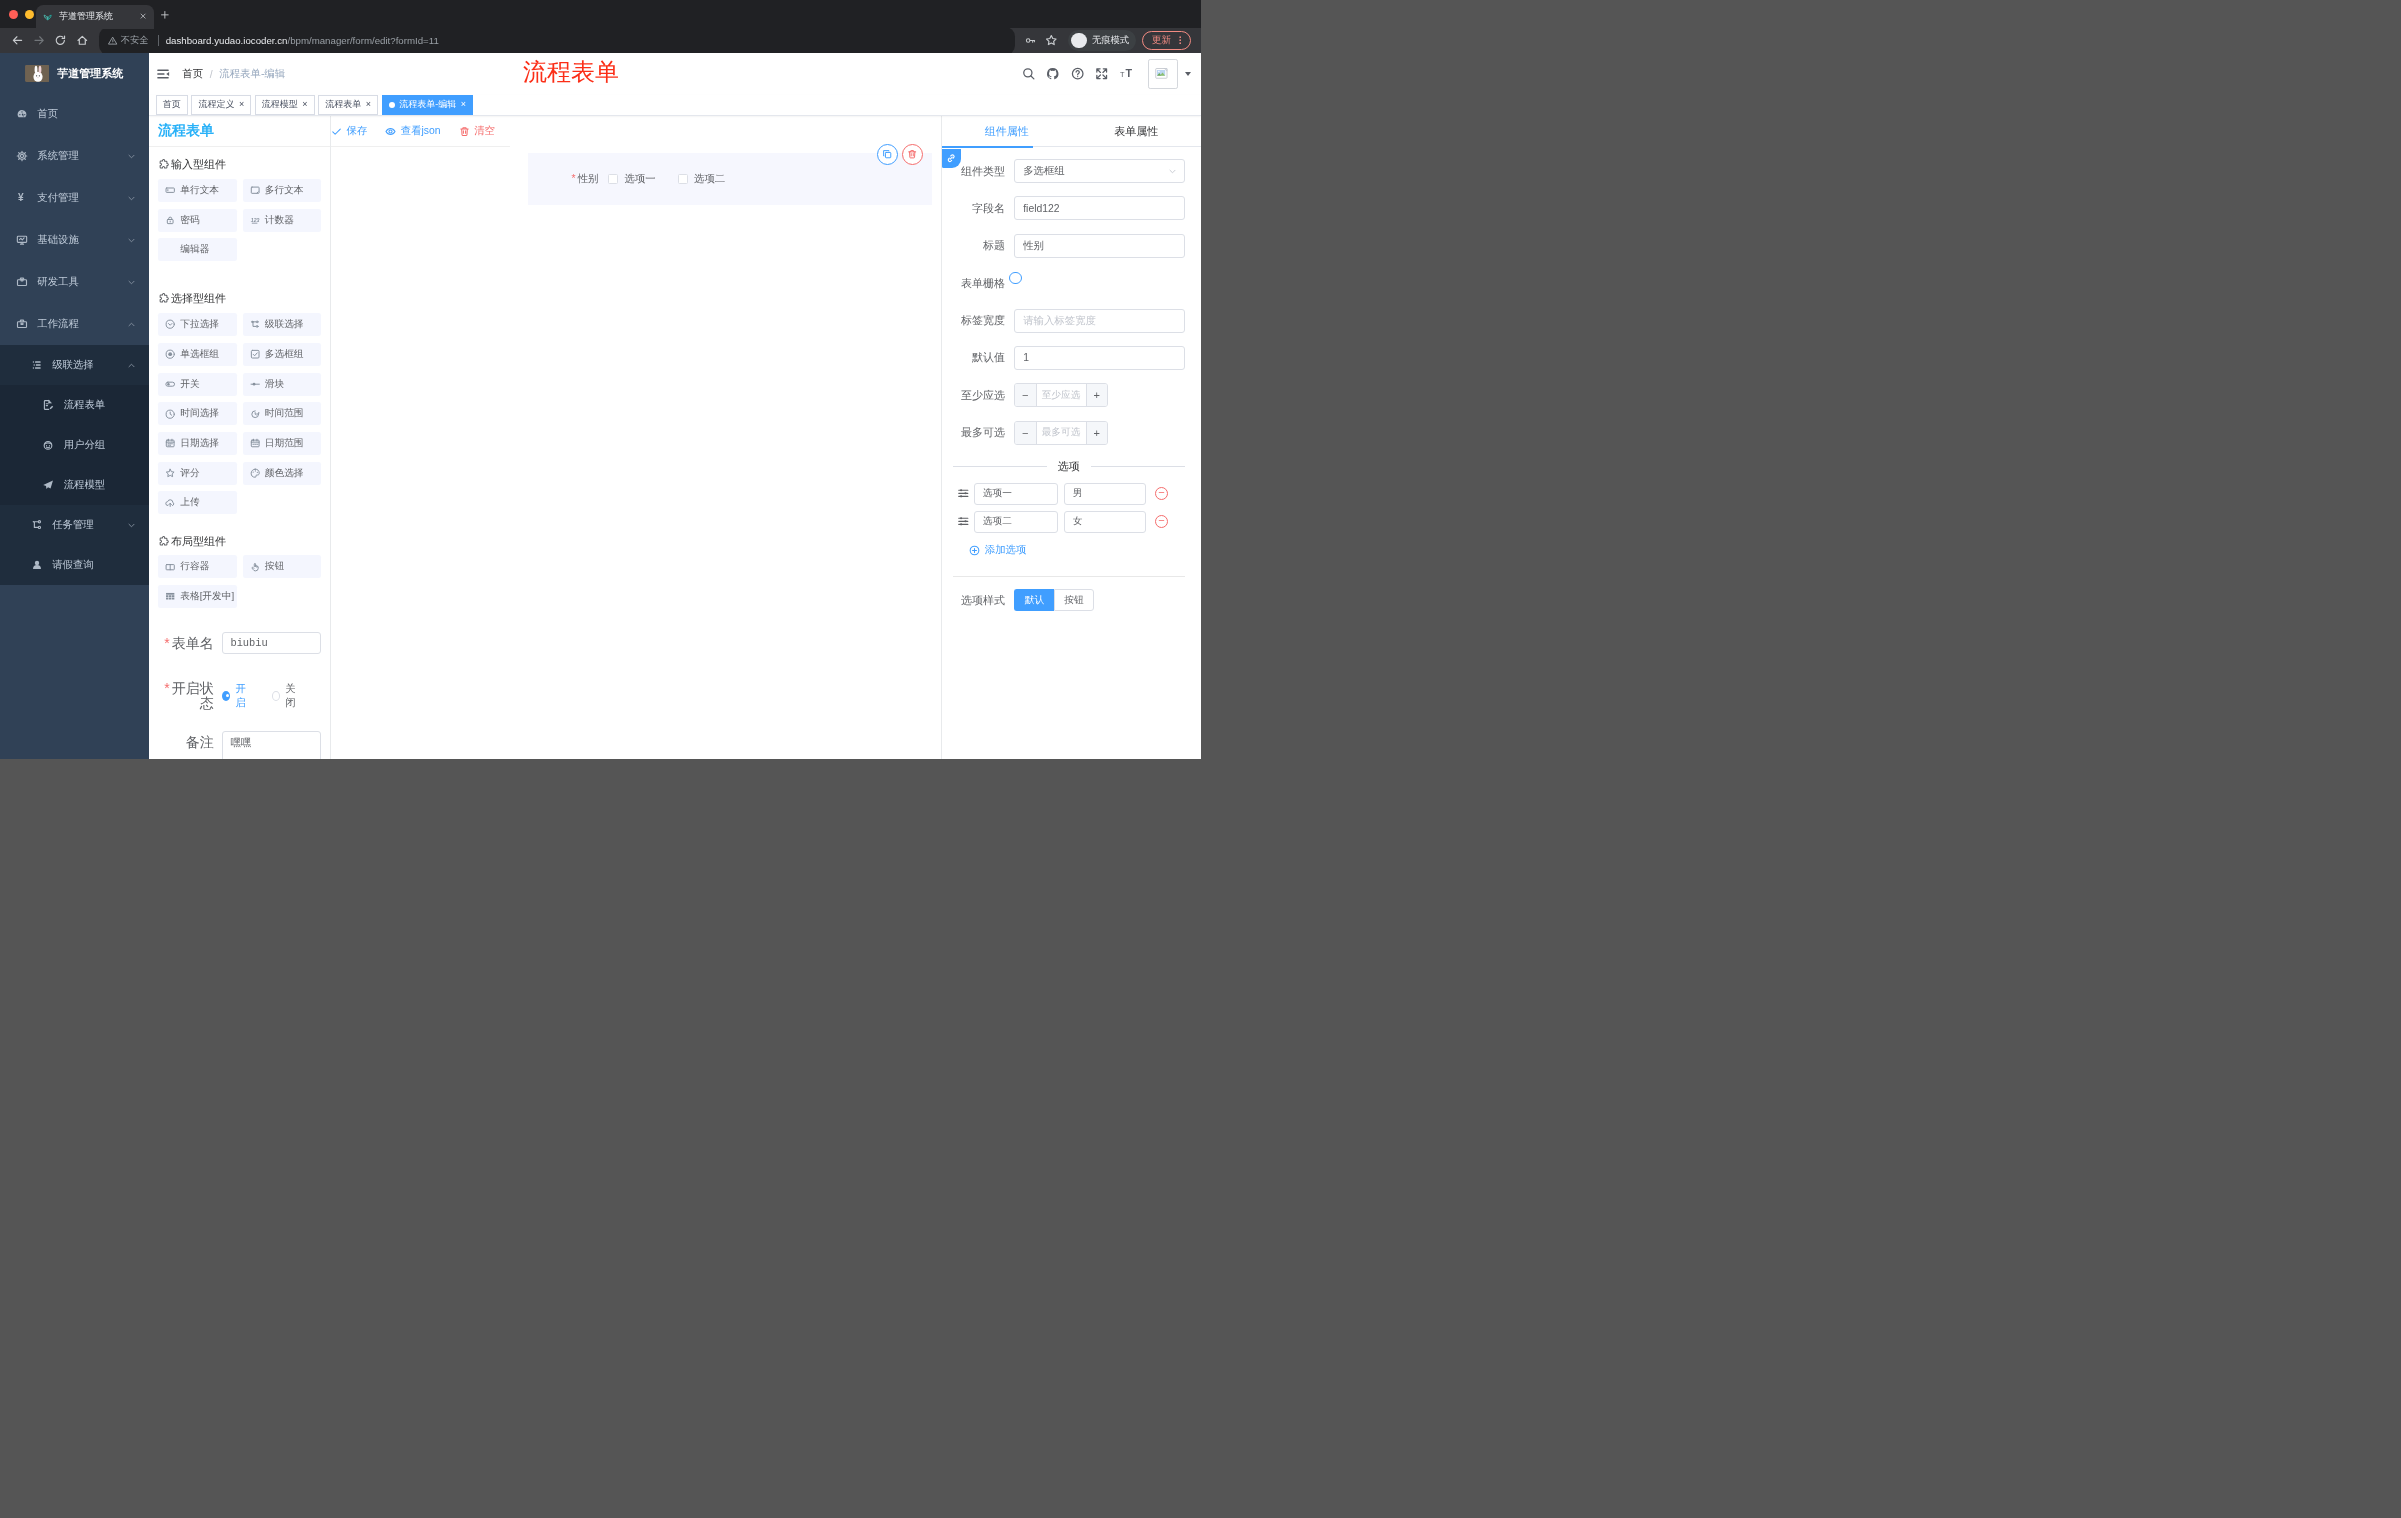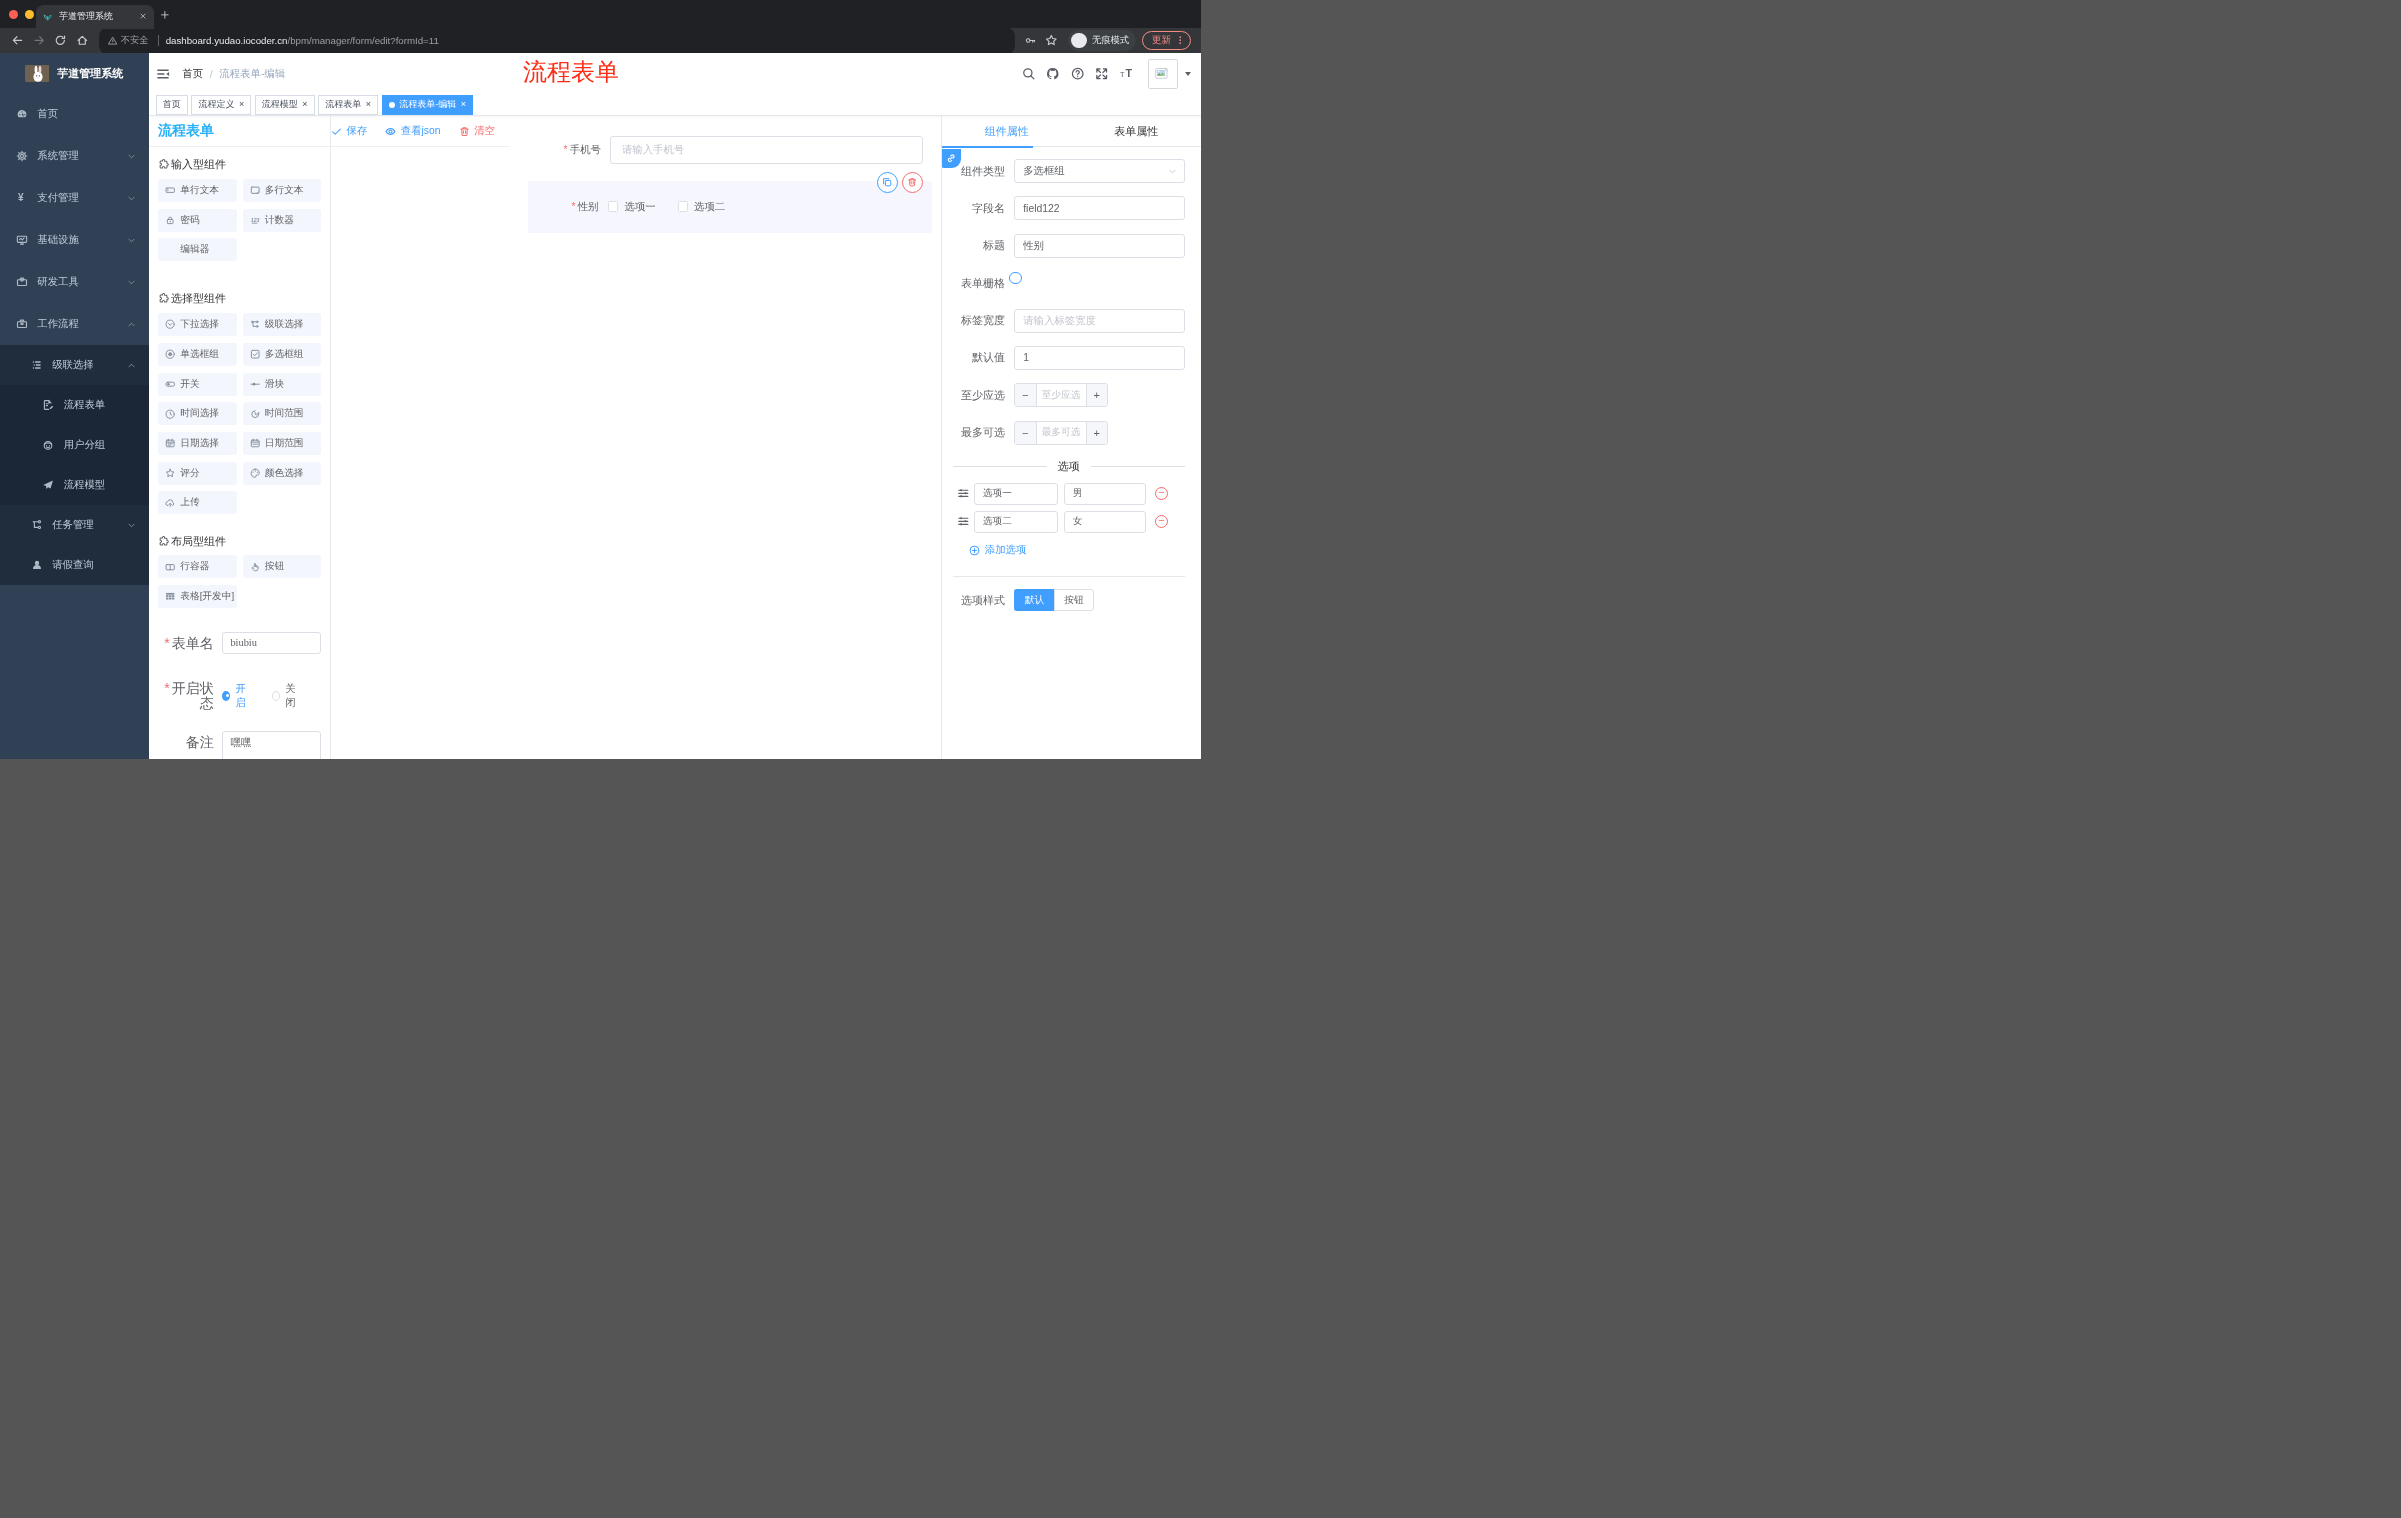--- a/index.html
+++ b/index.html
@@ -74,21 +74,21 @@
   .sec-head .svgi{width:11px;height:11px;color:#606266}
   .sec1{margin-top:10.4px}.sec2{margin-top:30px}.sec3{margin-top:19.3px}
   .grid{display:grid;grid-template-columns:1fr 1fr;gap:6.7px 6px;margin-top:6.7px}
   .chip{height:23px;background:#f4f6fe;border-radius:2.2px;display:flex;align-items:center;font-size:9.7px;color:#606266;cursor:grab}
   .chip .cic{width:10.4px;height:10.4px;margin:0 4.5px 0 7.4px;color:#86909c}
   .meta-row{display:flex;margin-top:24px;align-items:center}
   .meta-row.r2{margin-top:27px}.meta-row.r3{margin-top:20px;align-items:flex-start}
   .meta-label{width:64px;text-align:right;font-size:14px;color:#606266;padding-right:8.2px;flex-shrink:0;line-height:22px}
   .req{color:#f56c6c;margin-right:2.2px}
   .minput{flex:1;height:22px;border:0.7px solid #dcdfe6;border-radius:3px;background:#fff;display:flex;align-items:center}
-  .minput input{width:100%;border:none;outline:none;background:transparent;padding:0 7.4px;font-size:10.4px;color:#606266;font-family:Liberation Serif, serif}
+  .minput input{width:100%;border:none;outline:none;background:transparent;padding:0 7.4px;font-size:10.4px;color:#606266;font-family:Liberation Mono, monospace}
   .mtextarea{flex:1;height:43px;border:0.7px solid #dcdfe6;border-radius:3px;background:#fff}
   .mtextarea textarea{width:100%;height:100%;border:none;outline:none;background:transparent;padding:3.7px 7.4px;font-size:10.4px;color:#606266;font-family:inherit;resize:both}
   .radios{display:flex;align-items:center;gap:0;height:15px}
   .radio{display:flex;align-items:center;margin-right:19.3px;cursor:pointer}
   .rdot{width:10.4px;height:10.4px;border-radius:50%;margin-right:5.2px;position:relative}
   .radio.on .rdot{background:#409eff}
   .radio.on .rdot:after{content:"";position:absolute;left:3.7px;top:3.7px;width:3px;height:3px;border-radius:50%;background:#fff}
   .radio.off .rdot{border:0.7px solid #dcdfe6;background:#fff}
   .radio.on span{color:#409eff;font-size:10.4px}
   .radio.off span{color:#606266;font-size:10.4px}
@@ -832,26 +832,20 @@
                 <span class="svgi">
                   <svg viewBox="0 0 16 16" fill="none" stroke="currentColor" stroke-width="1.5" stroke-linecap="round" stroke-linejoin="round">
                     <path d="M2.6 4.4h10.8M5.6 4.4V3.1a.7.7 0 0 1 .7-.7h3.4a.7.7 0 0 1 .7.7v1.3M3.9 4.4l.5 8.4a1 1 0 0 0 1 .9h5.2a1 1 0 0 0 1-.9l.5-8.4"></path>
                     <path d="M6.4 7v3.6M9.6 7v3.6"></path>
                   </svg>
                 </span>
                 <span>清空</span>
               </span>
           </div>
           <div class="canvas-body">
-            <div class="crow">
-              <span class="clabel"><span class="req">*</span><span>手机号</span></span>
-              <span class="cinput">
-                  <input placeholder="请输入手机号" style="">
-                </span>
-            </div>
             <div class="sel-block">
               <span class="glabel"><span class="req">*</span><span>性别</span></span>
               <span class="cbx">
                   <span class="box"></span>
                   <span>选项一</span>
                 </span>
               <span class="cbx">
                   <span class="box"></span>
                   <span>选项二</span>
                 </span>

